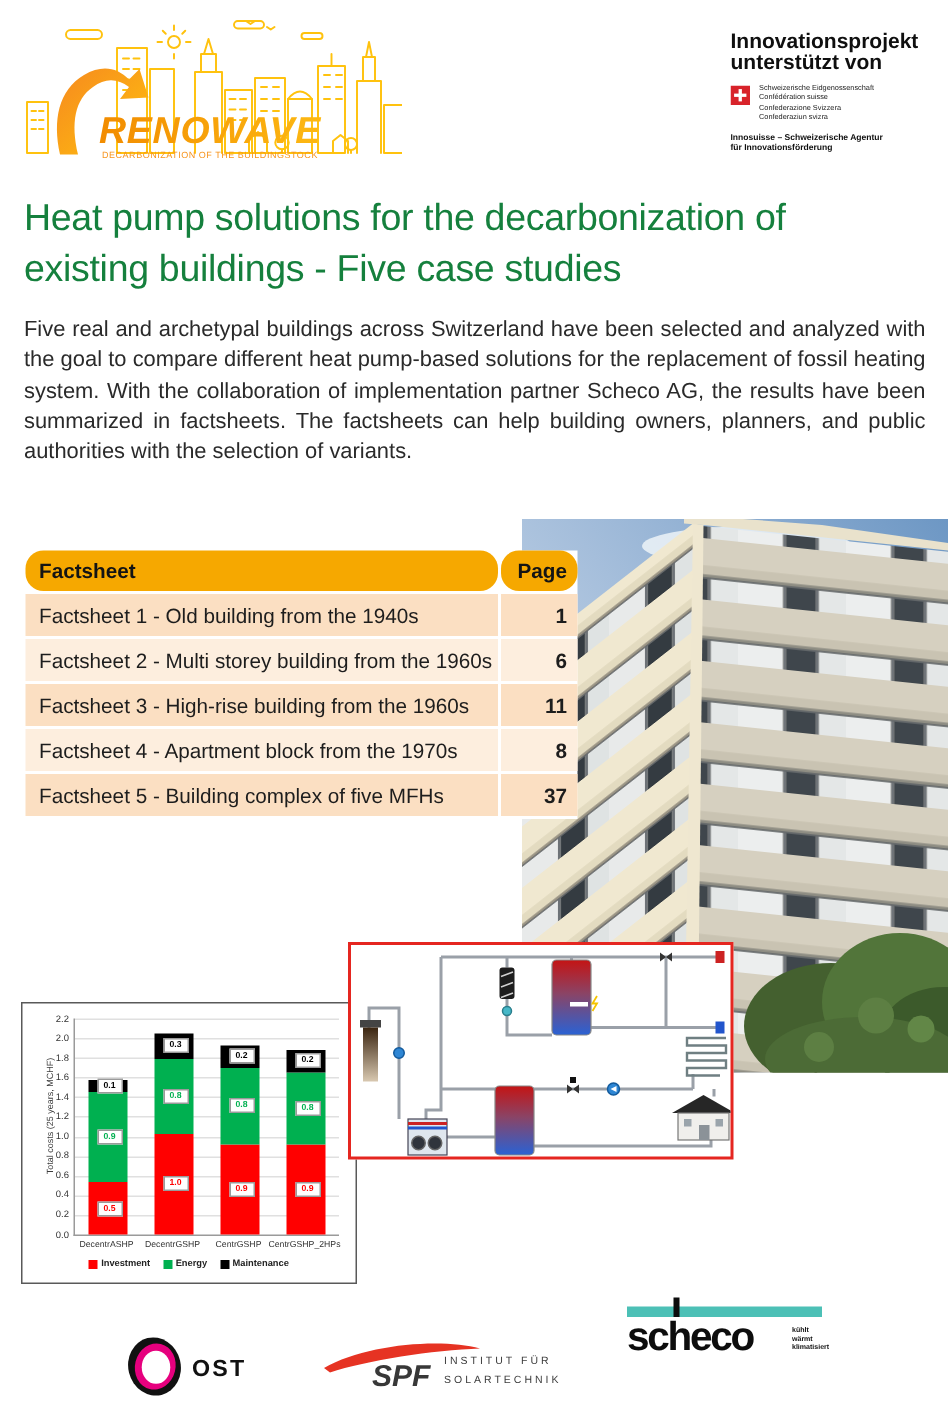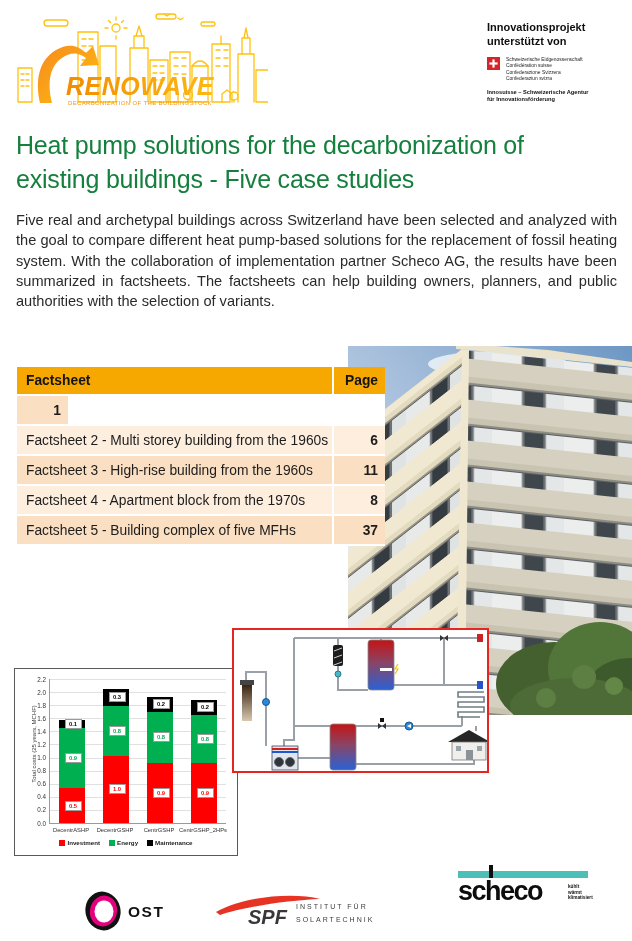--- a/index.html
+++ b/index.html
@@ -2,40 +2,40 @@
 <html><head>
 <meta charset="utf-8">
 <style>
   html,body{margin:0;padding:0;background:#fff;}
   .page{position:relative;width:632px;height:941px;background:#fff;overflow:hidden;
         font-family:"Liberation Sans",sans-serif;color:#222;}
 
   
   .renowave{position:absolute;left:16px;top:8px;width:252px;height:106px;}
   .support{position:absolute;left:487px;top:21px;width:142px;}
-  .support-title{font-weight:700;font-size:11px;line-height:13.5px;color:#0f0f0f;}
+  .support-title{font-weight:700;font-size:14px;line-height:13.5px;color:#0f0f0f;}
   .swiss-row{margin-top:9px;display:flex;gap:6px;align-items:flex-start;}
   .swiss-lines div{font-size:4.9px;line-height:6.3px;color:#1c1c1c;}
   .innosuisse div{font-weight:700;font-size:5.7px;line-height:7.2px;color:#0f0f0f;}
   .innosuisse{margin-top:7px;}
 
   
   .title{position:absolute;left:16px;top:128px;width:604px;font-size:25px;line-height:34px;
          color:#15803d;letter-spacing:-0.2px;font-weight:400;}
   .intro{position:absolute;left:16px;top:210px;width:601px;font-size:14.6px;line-height:20.3px;
          text-align:justify;color:#2a2a2a;}
 
   
   .ftable{position:absolute;left:17px;top:367px;width:368px;z-index:3;background:#fff;}
   .frow{display:flex;gap:2px;margin-bottom:2px;}
   .fcell{background:#FBDFC2;height:28px;display:flex;align-items:center;
          font-size:13.8px;color:#1d1d1d;}
   .fcell.label{flex:1;padding-left:9px;}
   .fcell.page{width:44px;justify-content:flex-end;padding-right:7px;font-weight:700;}
-  .frow.head .fcell{background:#F6A800;height:27px;font-weight:600;color:#141414;}
+  .frow.head .fcell{background:#F6A800;height:27px;font-weight:600;color:#141414;border-radius:12px;}
   .frow.head .fcell.page{font-weight:600;}
   .frow.even .fcell{background:#FDEEDE;}
 
   
   .photo{position:absolute;left:348px;top:346px;width:284px;height:369px;z-index:1;overflow:hidden;}
 
   
   .chart{position:absolute;left:14px;top:668px;width:222px;height:186px;background:#fff;
          border:1px solid #595959;z-index:3;}
   .ylab{position:absolute;left:-26px;top:72px;width:90px;text-align:center;font-size:6px;color:#3c3c3c;
@@ -52,21 +52,21 @@
   .litem{display:flex;align-items:center;gap:2px;font-size:6.2px;font-weight:700;color:#222;}
   .lswatch{width:6px;height:6px;display:inline-block;}
 
   
   .diagram{position:absolute;left:232px;top:628px;width:257px;height:145px;background:#fff;
            border:2px solid #E52620;box-sizing:border-box;z-index:4;}
 
   
   .ost{position:absolute;left:82px;top:885px;}
   .spf{position:absolute;left:214px;top:884px;}
-  .scheco{position:absolute;left:418px;top:871px;width:148px;margin-left:40px;}
+  .scheco{position:absolute;left:418px;top:871px;width:148px;}
   .scheco-bar{position:relative;width:130px;height:6.5px;background:#4CC0B6;}
   .scheco-tick{position:absolute;left:31px;top:-6px;width:4px;height:13px;background:#0d0d0d;}
   .scheco-word{font-size:27px;font-weight:700;letter-spacing:-1.5px;color:#0d0d0d;line-height:27px;}
   .scheco-tag{position:absolute;left:110px;top:13px;font-size:4.7px;font-weight:700;
               line-height:5.6px;color:#111;}
 </style>
 </head>
 <body>
 
 <div class="page">
@@ -201,20 +201,21 @@
       <circle cx="266" cy="340" r="9" fill="#628747"></circle>
     </g>
   </svg>
 
   <div class="ftable">
     <div class="frow head">
       <div class="fcell label">Factsheet</div>
       <div class="fcell page">Page</div>
     </div>
     <div class="frow">
+      <div class="fcell label">Factsheet 1 - Old building from the 1940s</div>
       <div class="fcell page">1</div>
     </div>
     <div class="frow even">
       <div class="fcell label">Factsheet 2 - Multi storey building from the 1960s</div>
       <div class="fcell page">6</div>
     </div>
     <div class="frow">
       <div class="fcell label">Factsheet 3 - High-rise building from the 1960s</div>
       <div class="fcell page">11</div>
     </div>

